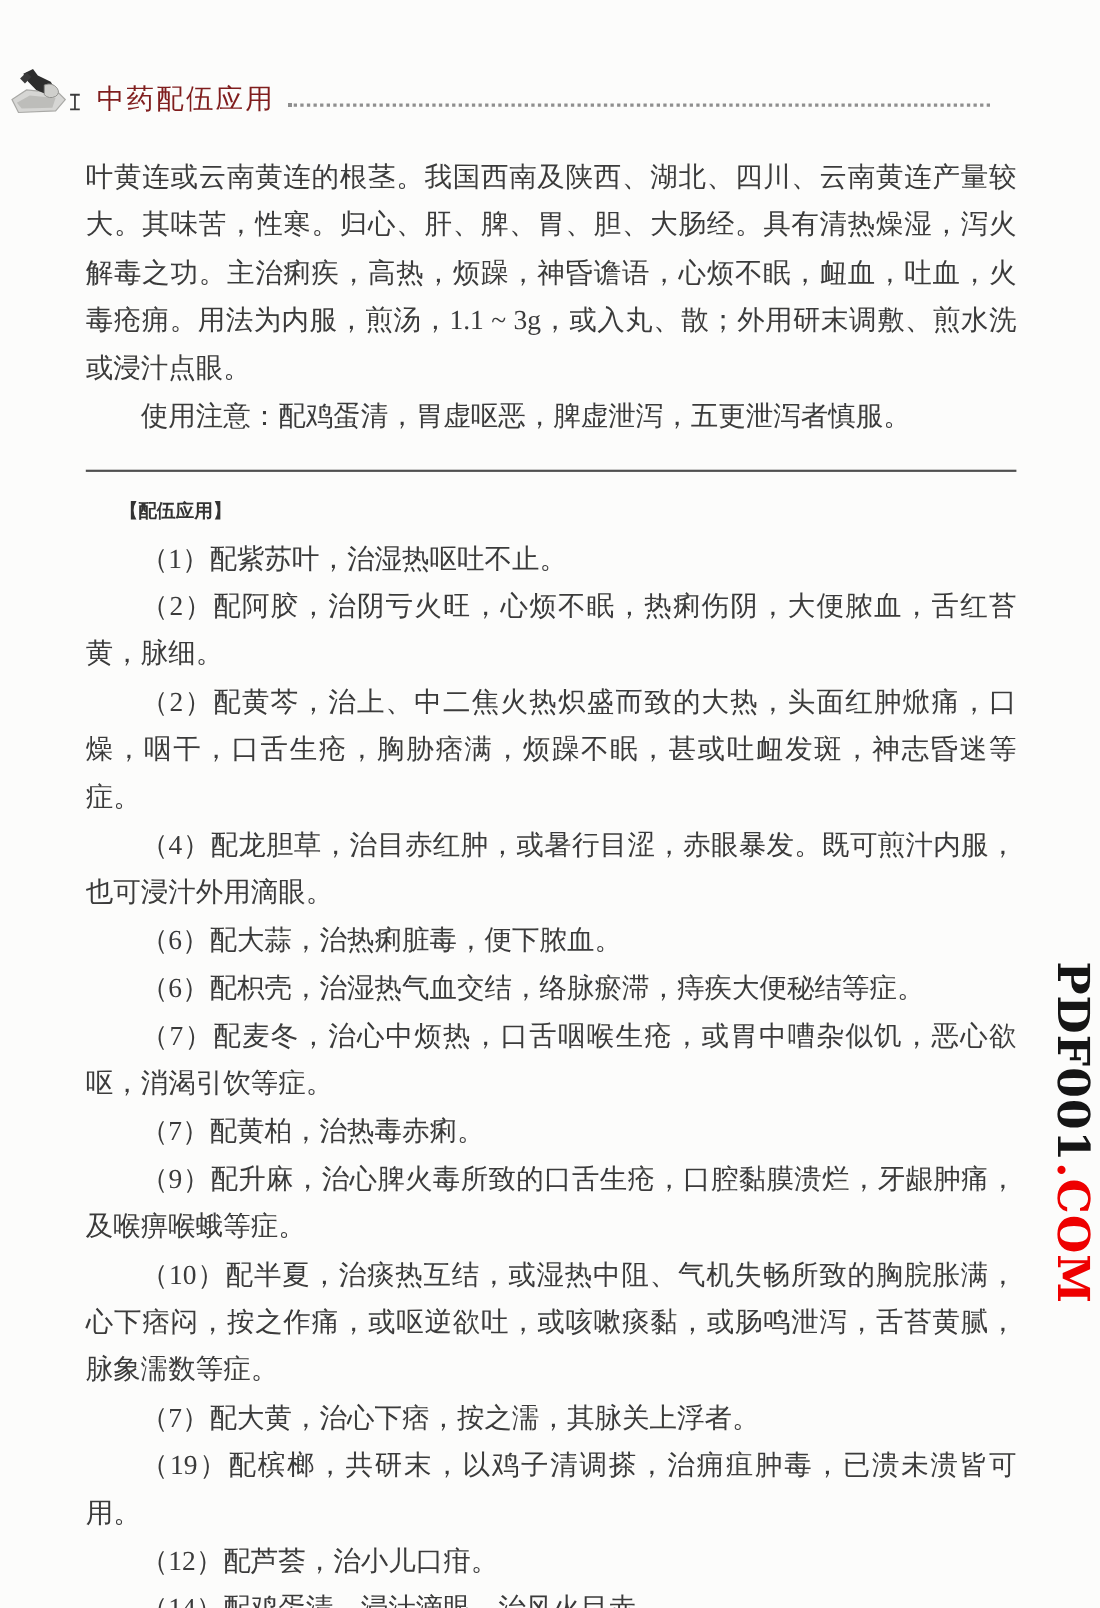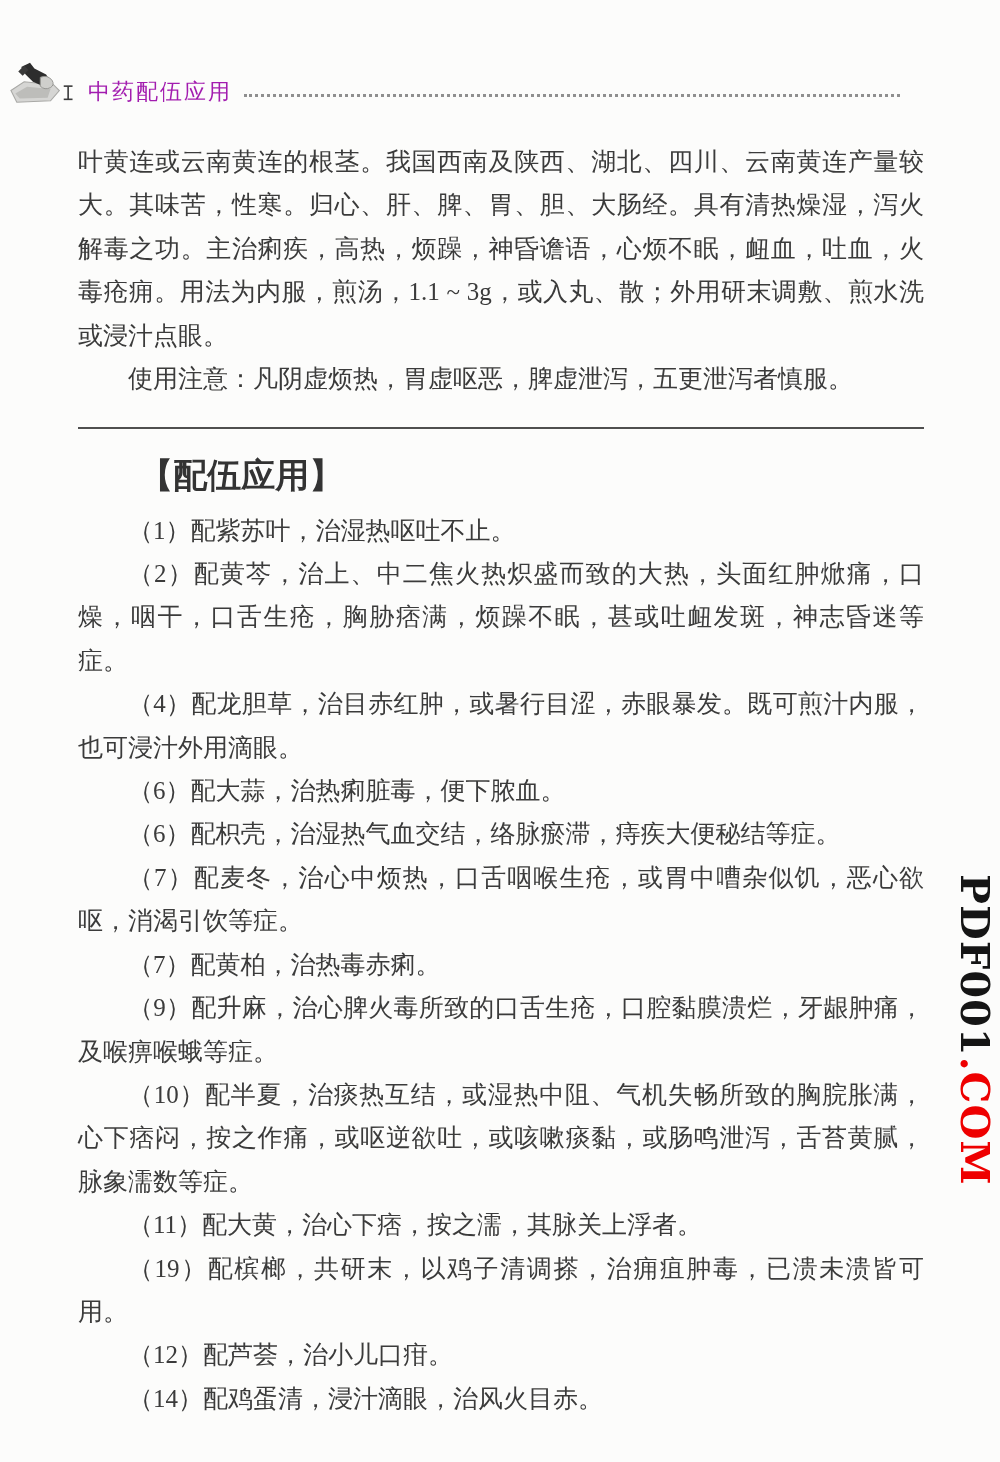--- a/index.html
+++ b/index.html
@@ -14,22 +14,22 @@
   
   .header {
     position: absolute;
     top: 52px; left: 8px;
     width: 900px; height: 58px;
     display: flex;
     align-items: flex-end;
   }
   .logo { width: 66px; height: 58px; flex: 0 0 auto; }
   .head-title {
-    font-size: 22px;
-    color: #a21caf;
+    font-size: 25px;
+    color: #7f1d1d;
     letter-spacing: 2px;
     line-height: 1;
     margin-left: 14px;
     padding-bottom: 7px;
     white-space: nowrap;
   }
   .leader {
     flex: 1;
     height: 0;
     border-bottom: 3px dotted #8f8f8f;
@@ -48,21 +48,21 @@
   }
   .content p { margin: 0; }
   .indent { text-indent: 2em; }
 
   .divider {
     border-top: 2px solid #4f4f4f;
     margin-top: 27px;
   }
 
   .heading {
-    font-size: 34px;
+    font-size: 17px;
     font-weight: bold;
     color: #333;
     margin: 25px 0 10px 0;
     text-indent: 1.8em;
     line-height: 1.3;
   }
 
   
   .watermark {
     position: absolute;
@@ -95,37 +95,38 @@
         <line x1="76" y1="64" x2="88" y2="64"></line>
         <line x1="82" y1="46" x2="82" y2="64"></line>
       </g>
     </svg>
     <span class="head-title">中药配伍应用</span>
     <span class="leader"></span>
   </div>
 
   <div class="content">
     <p>叶黄连或云南黄连的根茎。我国西南及陕西、湖北、四川、云南黄连产量较大。其味苦，性寒。归心、肝、脾、胃、胆、大肠经。具有清热燥湿，泻火解毒之功。主治痢疾，高热，烦躁，神昏谵语，心烦不眠，衄血，吐血，火毒疮痈。用法为内服，煎汤，1.1 ~ 3g，或入丸、散；外用研末调敷、煎水洗或浸汁点眼。</p>
-    <p class="indent">使用注意：凡阴虚烦热，胃虚呕恶，脾虚泄泻，五更泄泻者慎服。</p>
+    <p class="indent">使用注意：配鸡蛋清，胃虚呕恶，脾虚泄泻，五更泄泻者慎服。</p>
 
     <div class="divider"></div>
 
     <h2 class="heading">【配伍应用】</h2>
 
     <div class="items">
         <p class="indent">（1）配紫苏叶，治湿热呕吐不止。</p>
+        <p class="indent">（2）配阿胶，治阴亏火旺，心烦不眠，热痢伤阴，大便脓血，舌红苔黄，脉细。</p>
         <p class="indent">（2）配黄芩，治上、中二焦火热炽盛而致的大热，头面红肿焮痛，口燥，咽干，口舌生疮，胸胁痞满，烦躁不眠，甚或吐衄发斑，神志昏迷等症。</p>
         <p class="indent">（4）配龙胆草，治目赤红肿，或暑行目涩，赤眼暴发。既可煎汁内服，也可浸汁外用滴眼。</p>
         <p class="indent">（6）配大蒜，治热痢脏毒，便下脓血。</p>
         <p class="indent">（6）配枳壳，治湿热气血交结，络脉瘀滞，痔疾大便秘结等症。</p>
         <p class="indent">（7）配麦冬，治心中烦热，口舌咽喉生疮，或胃中嘈杂似饥，恶心欲呕，消渴引饮等症。</p>
         <p class="indent">（7）配黄柏，治热毒赤痢。</p>
         <p class="indent">（9）配升麻，治心脾火毒所致的口舌生疮，口腔黏膜溃烂，牙龈肿痛，及喉痹喉蛾等症。</p>
         <p class="indent">（10）配半夏，治痰热互结，或湿热中阻、气机失畅所致的胸脘胀满，心下痞闷，按之作痛，或呕逆欲吐，或咳嗽痰黏，或肠鸣泄泻，舌苔黄腻，脉象濡数等症。</p>
-        <p class="indent">（11）配大黄，治心下痞，按之濡，其脉关上浮者。</p>
+        <p class="indent">（7）配大黄，治心下痞，按之濡，其脉关上浮者。</p>
         <p class="indent">（19）配槟榔，共研末，以鸡子清调搽，治痈疽肿毒，已溃未溃皆可用。</p>
         <p class="indent">（12）配芦荟，治小儿口疳。</p>
         <p class="indent">（14）配鸡蛋清，浸汁滴眼，治风火目赤。</p>
       </div>
   </div>
 
   <div class="watermark"><span style="color: rgb(21, 21, 21);">PDF001</span><span style="color: rgb(238, 0, 0);">.COM</span></div>
 
 </div>
 

